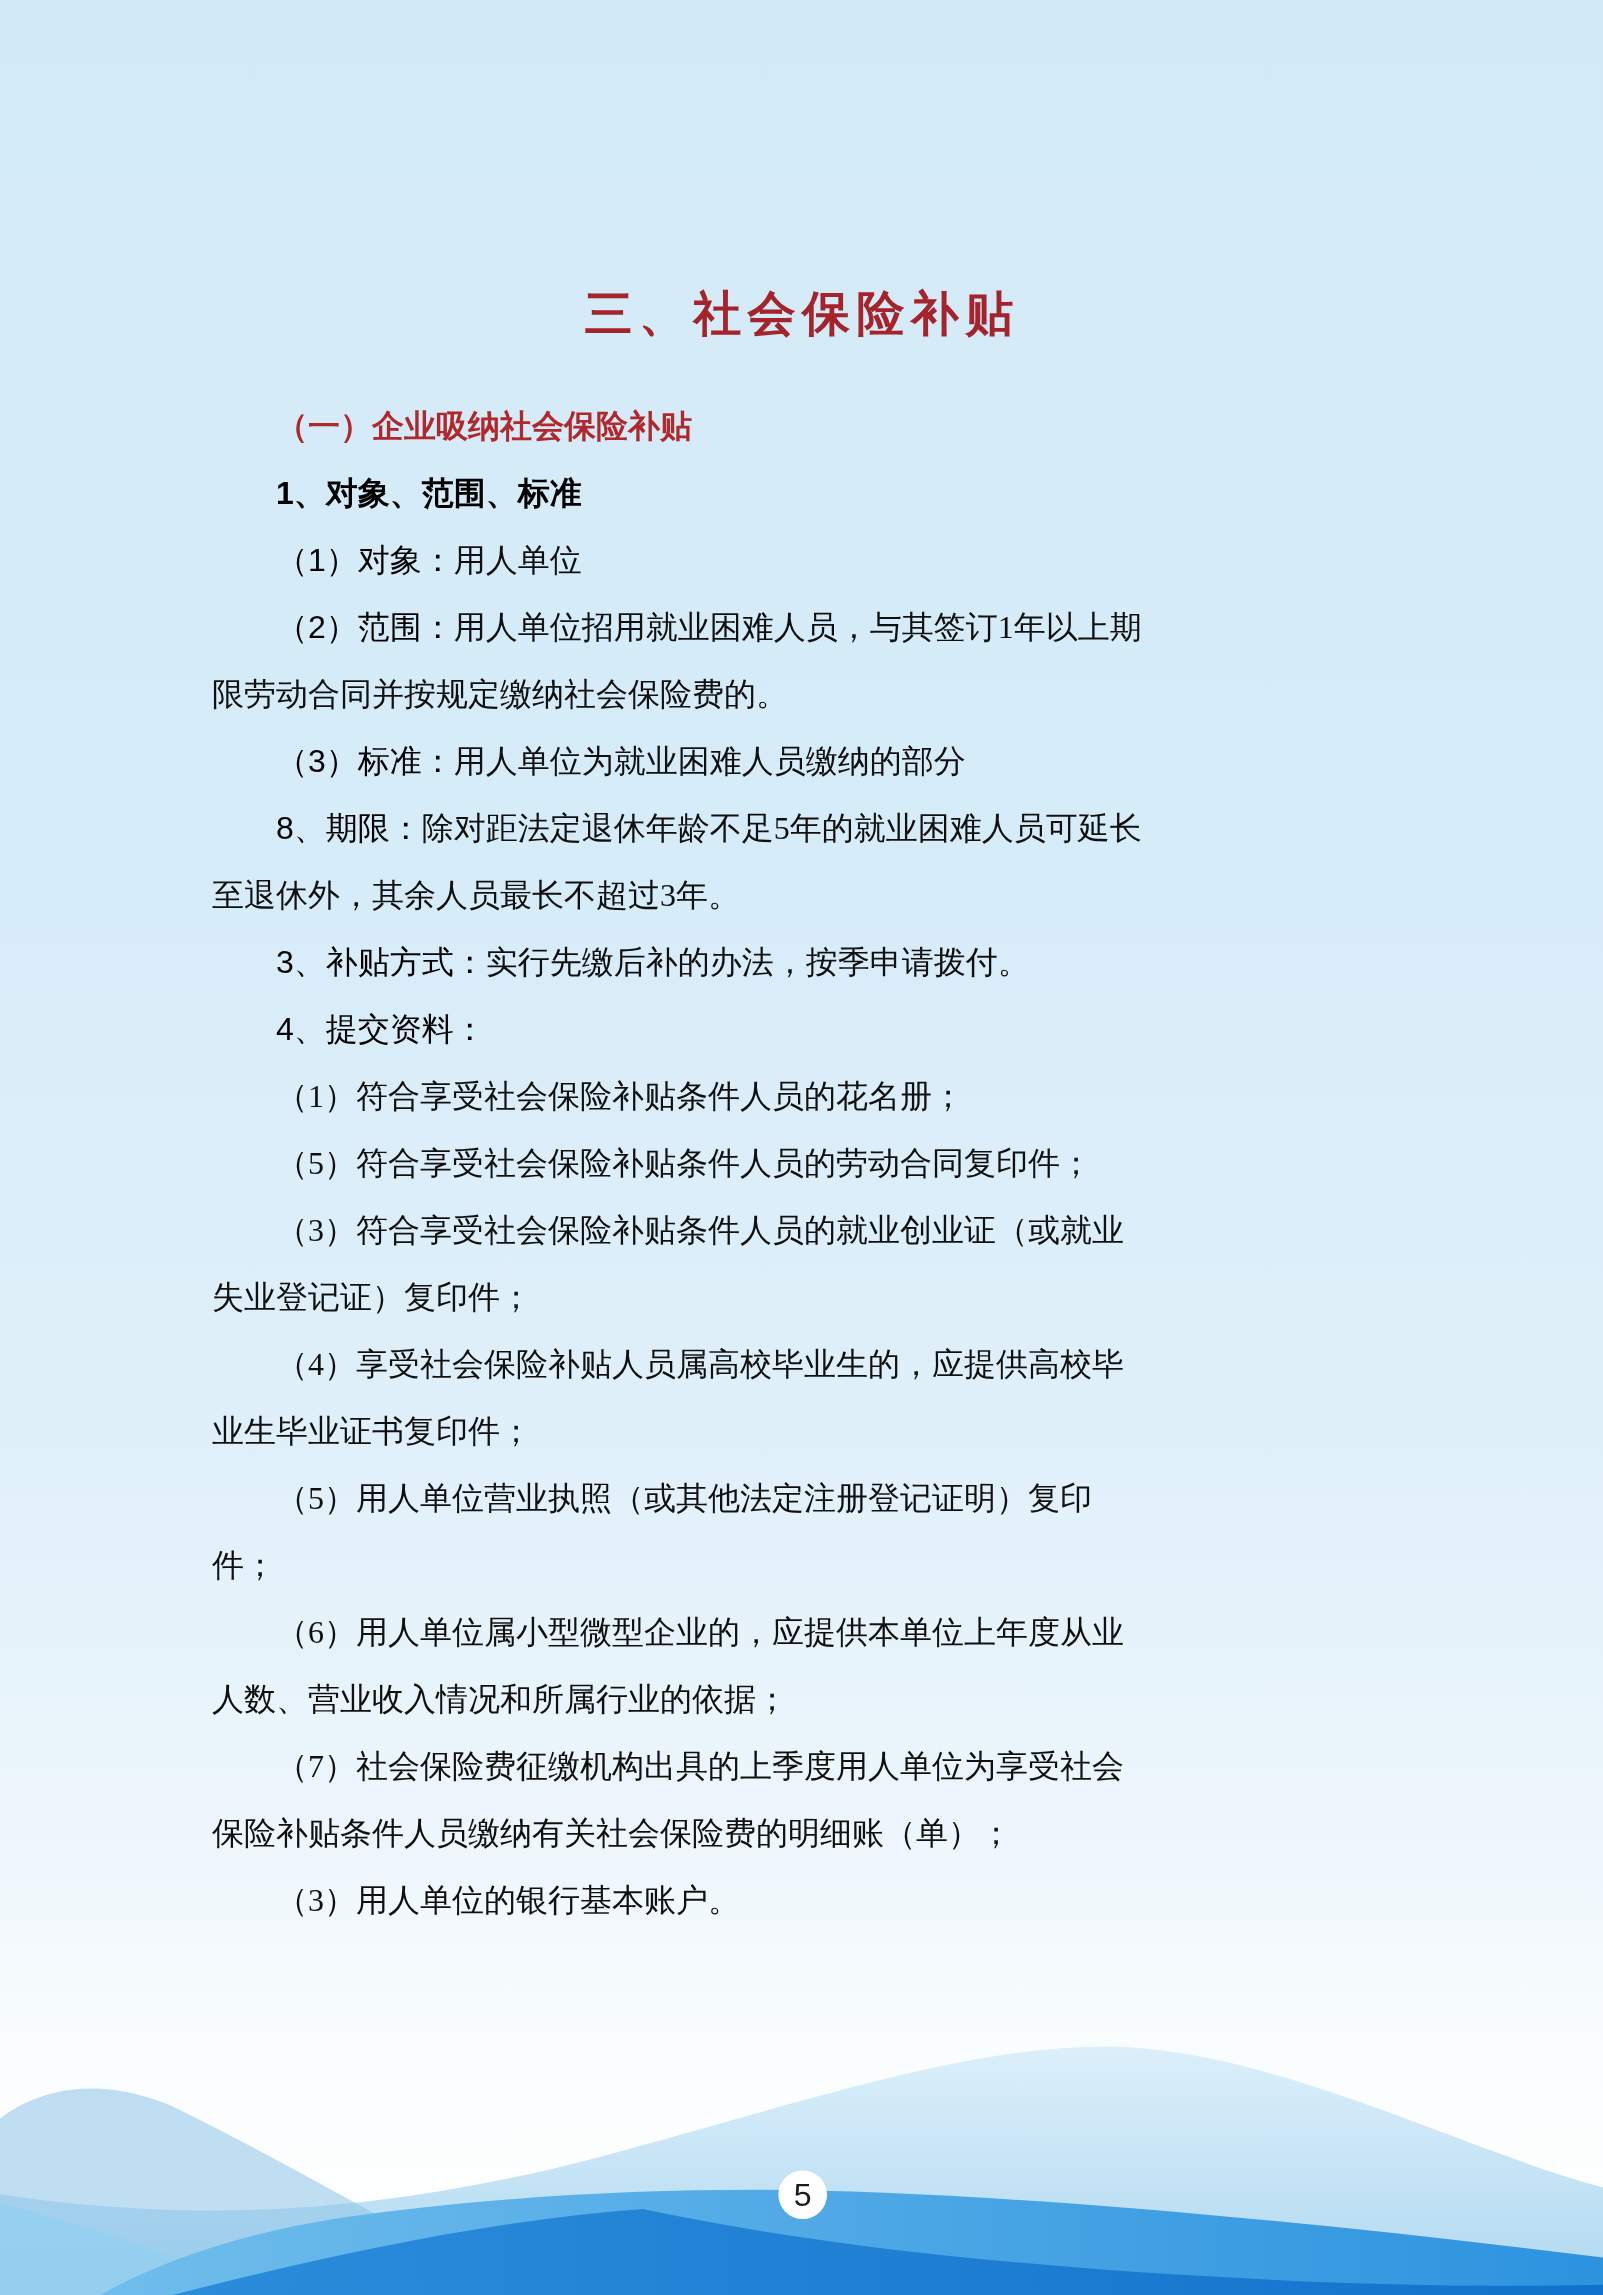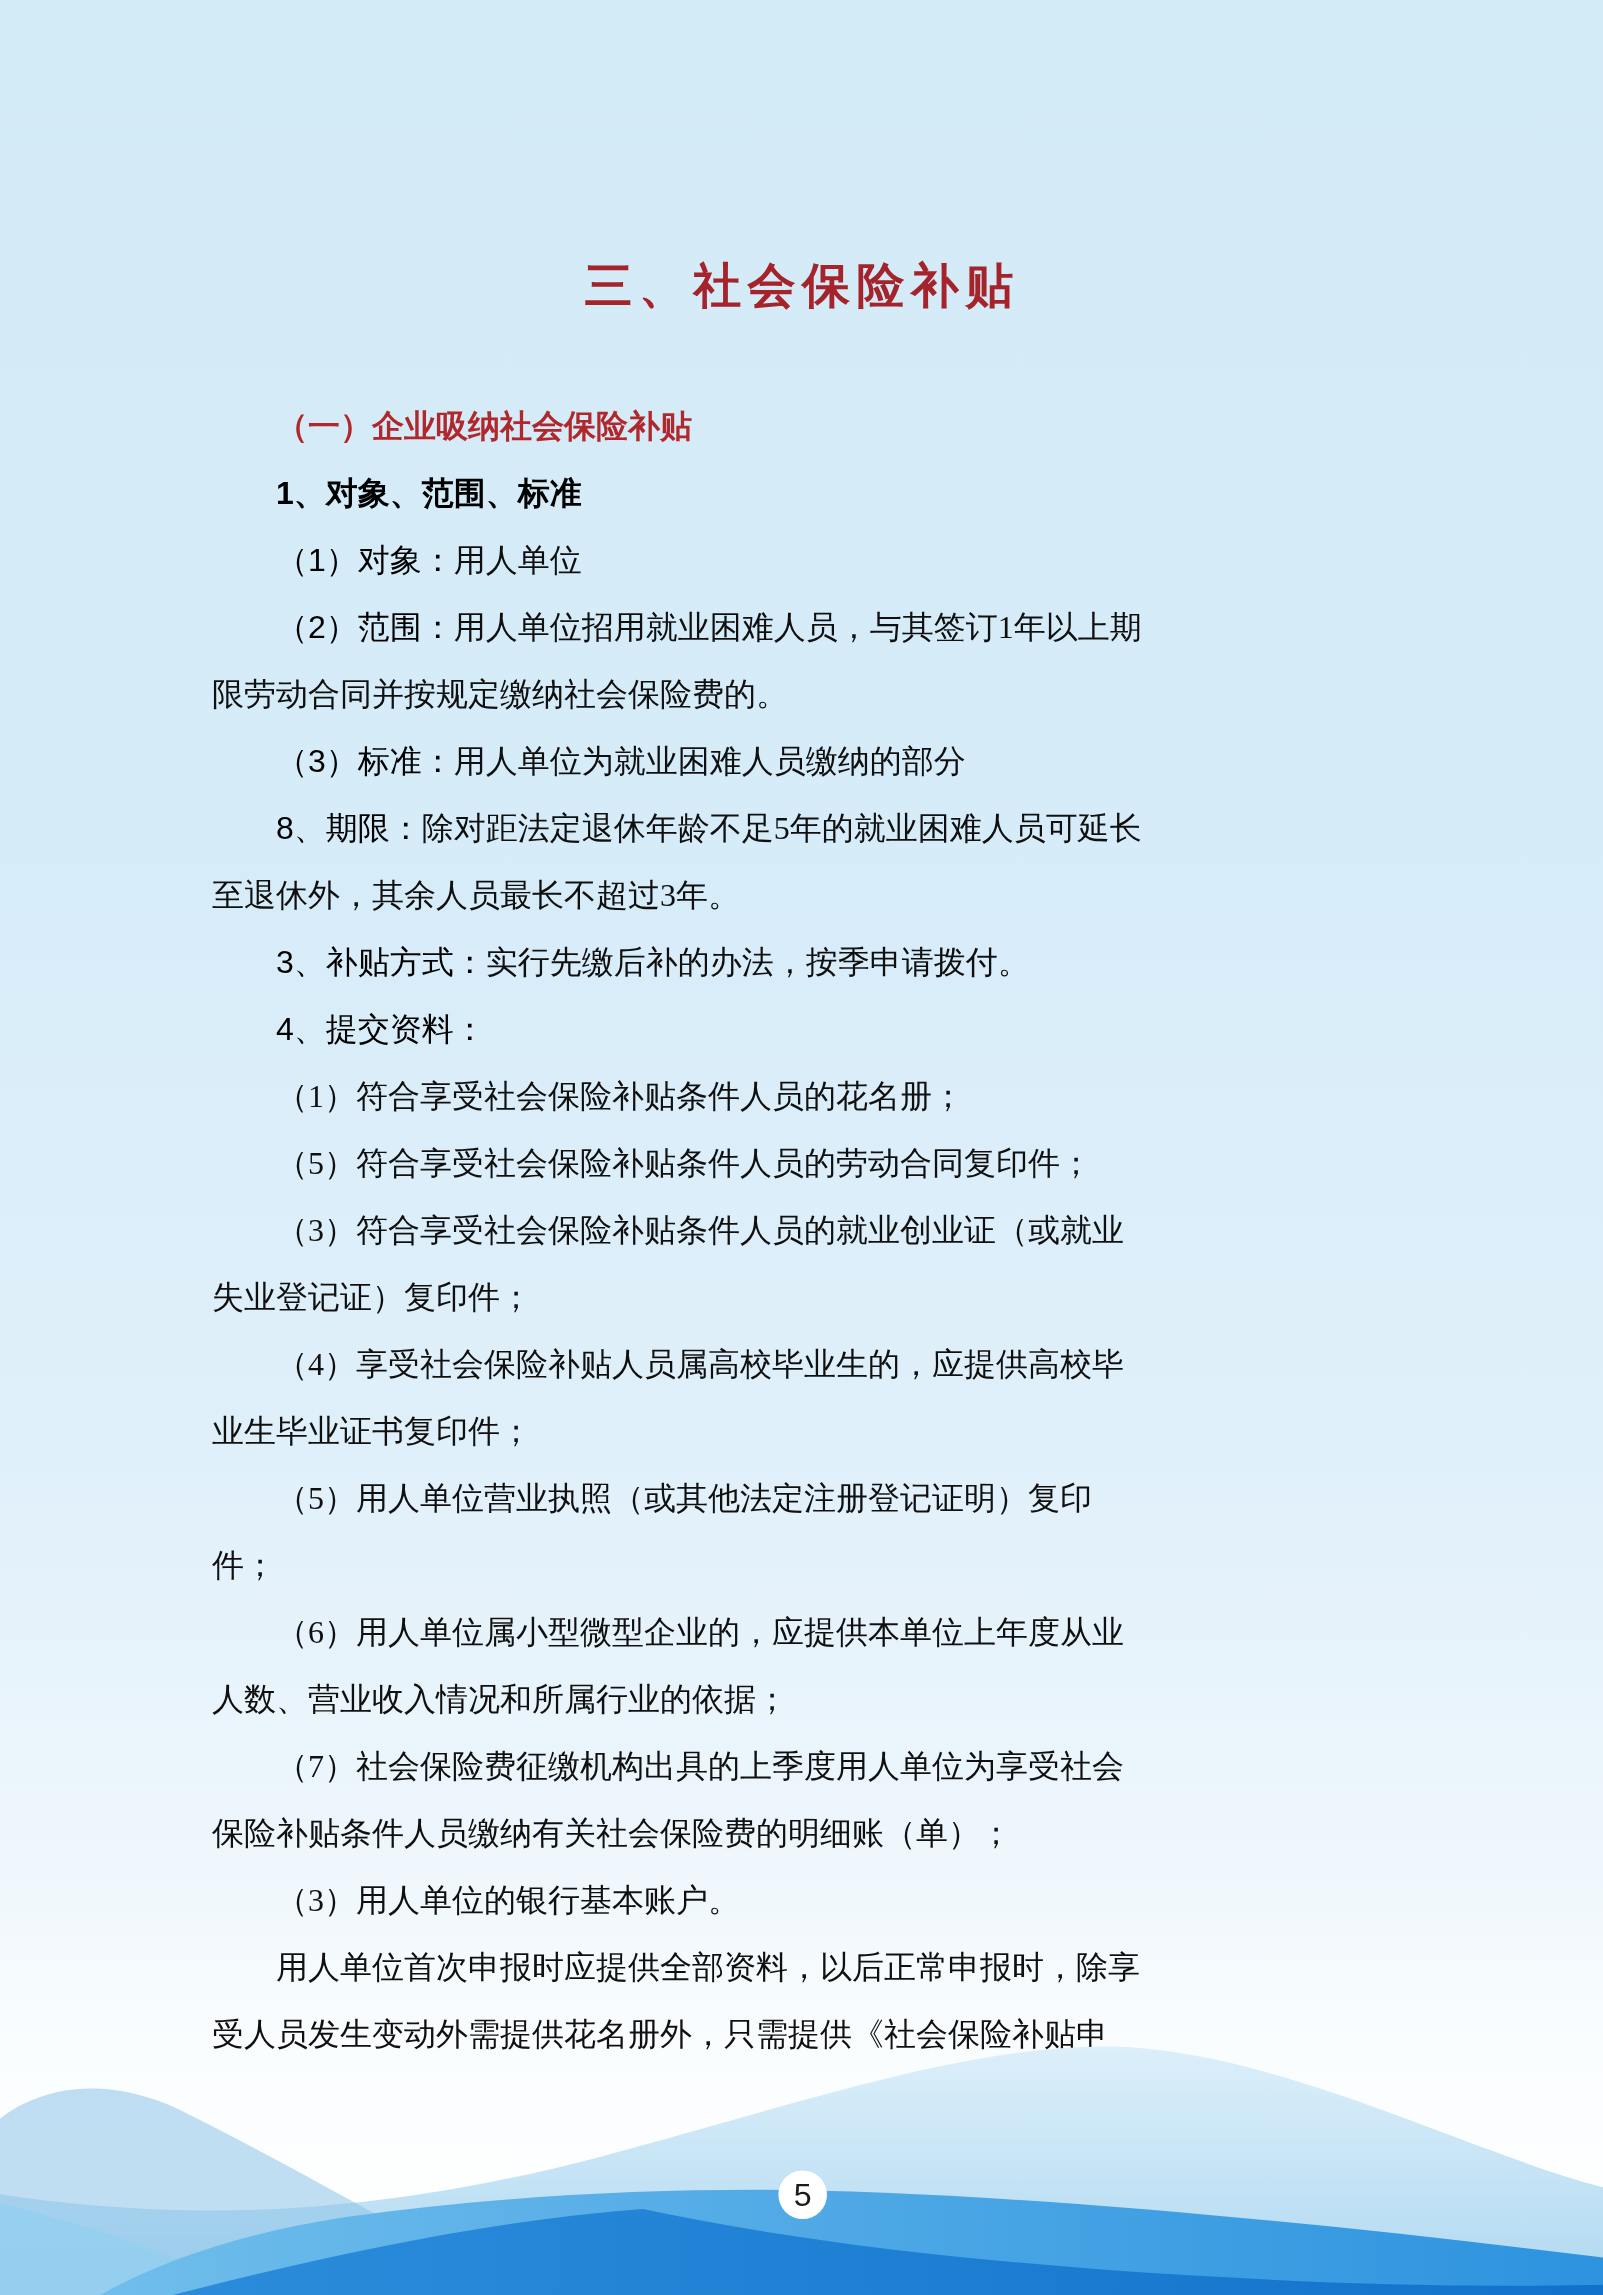--- a/index.html
+++ b/index.html
@@ -4,21 +4,21 @@
 <style>
   html,body{margin:0;padding:0;background:#ffffff;}
   .page{
     position:relative;
     width:1604px;height:2343px;
     overflow:hidden;
     background:linear-gradient(180deg,#d3eaf7 0%,#d7ecf9 38%,#e0f0fa 62%,#edf6fc 78%,#fafdfe 88%,#ffffff 96%);
     font-family:"Liberation Serif",serif;
   }
   .title{
-    position:absolute;top:254px;left:0;width:100%;
+    position:absolute;top:282px;left:0;width:100%;
     text-align:center;
     font-family:"Liberation Sans",sans-serif;
     font-weight:700;
     font-size:48px;
     letter-spacing:6.4px;
     color:#a5242b;
     white-space:pre;
   }
   .body-text{
     position:absolute;
@@ -63,22 +63,20 @@
 失业登记证）复印件；</span></p>
       <p class="para normal"><span>（4）享受社会保险补贴人员属高校毕业生的，应提供高校毕
 业生毕业证书复印件；</span></p>
       <p class="para normal"><span>（5）用人单位营业执照（或其他法定注册登记证明）复印
 件；</span></p>
       <p class="para normal"><span>（6）用人单位属小型微型企业的，应提供本单位上年度从业
 人数、营业收入情况和所属行业的依据；</span></p>
       <p class="para normal"><span>（7）社会保险费征缴机构出具的上季度用人单位为享受社会
 保险补贴条件人员缴纳有关社会保险费的明细账（单）；</span></p>
       <p class="para normal"><span>（3）用人单位的银行基本账户。</span></p>
-      <p class="para normal"><span>用人单位首次申报时应提供全部资料，以后正常申报时，除享
-受人员发生变动外需提供花名册外，只需提供《社会保险补贴申</span></p>
     </div>
 
   <svg class="waves" viewBox="0 4400 3493 704" preserveAspectRatio="none">
     <defs>
       <linearGradient id="gpale" x1="0" y1="0" x2="0" y2="1">
         <stop offset="0" stop-color="#dceffa"></stop>
         <stop offset="1" stop-color="#a6d4ef"></stop>
       </linearGradient>
       <linearGradient id="gmed" x1="0" y1="0" x2="1" y2="0">
         <stop offset="0" stop-color="#72bfec"></stop>

